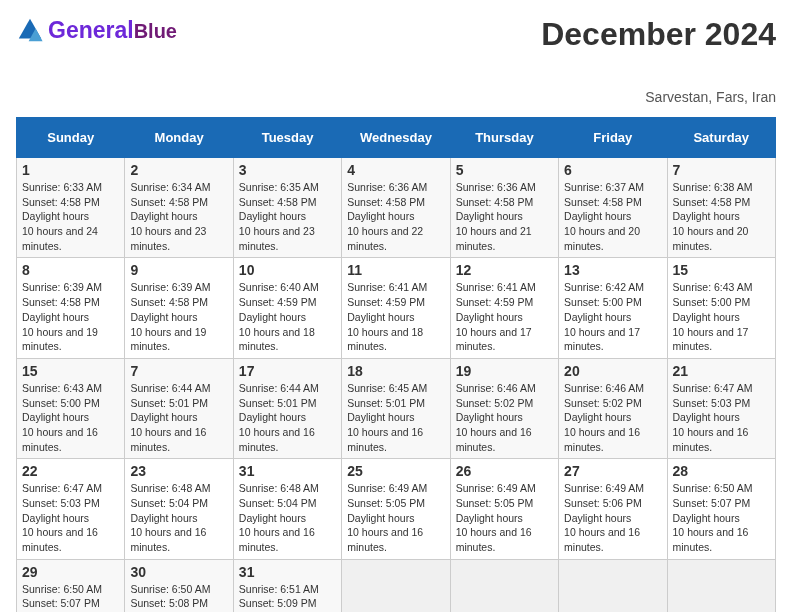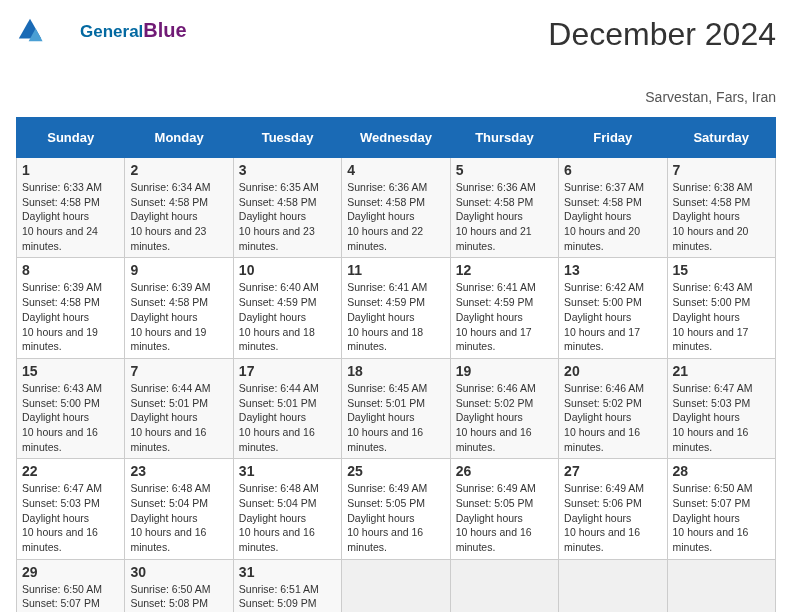--- a/index.html
+++ b/index.html
@@ -15,40 +15,39 @@
       justify-content: space-between;
       align-items: flex-start;
       margin-bottom: 12px;
     }
     .logo {
       display: flex;
       align-items: center;
       gap: 4px;
     }
     .logo-text-general {
-      font-size: 17px;
-      font-weight: bold;
-      color: #0369a1;
-      margin-left: 32px;
+      font-size: 23px;
+      font-weight: bold;
+      color: #6d28d9;
     }
     .logo-text-blue {
       font-size: 20px;
       font-weight: bold;
       color: #701a75;
     }
     .logo-icon {
       width: 28px;
       height: 28px;
     }
     .title-block {
       text-align: right;
     }
     .title-month {
       font-size: 32px;
-      font-weight: normal;
+      font-weight: bold;
       color: #333;
     }
     .title-location {
       font-size: 14px;
       color: #555;
       margin-top: 36px;
     }
     .calendar {
       width: 100%;
       border-collapse: collapse;

